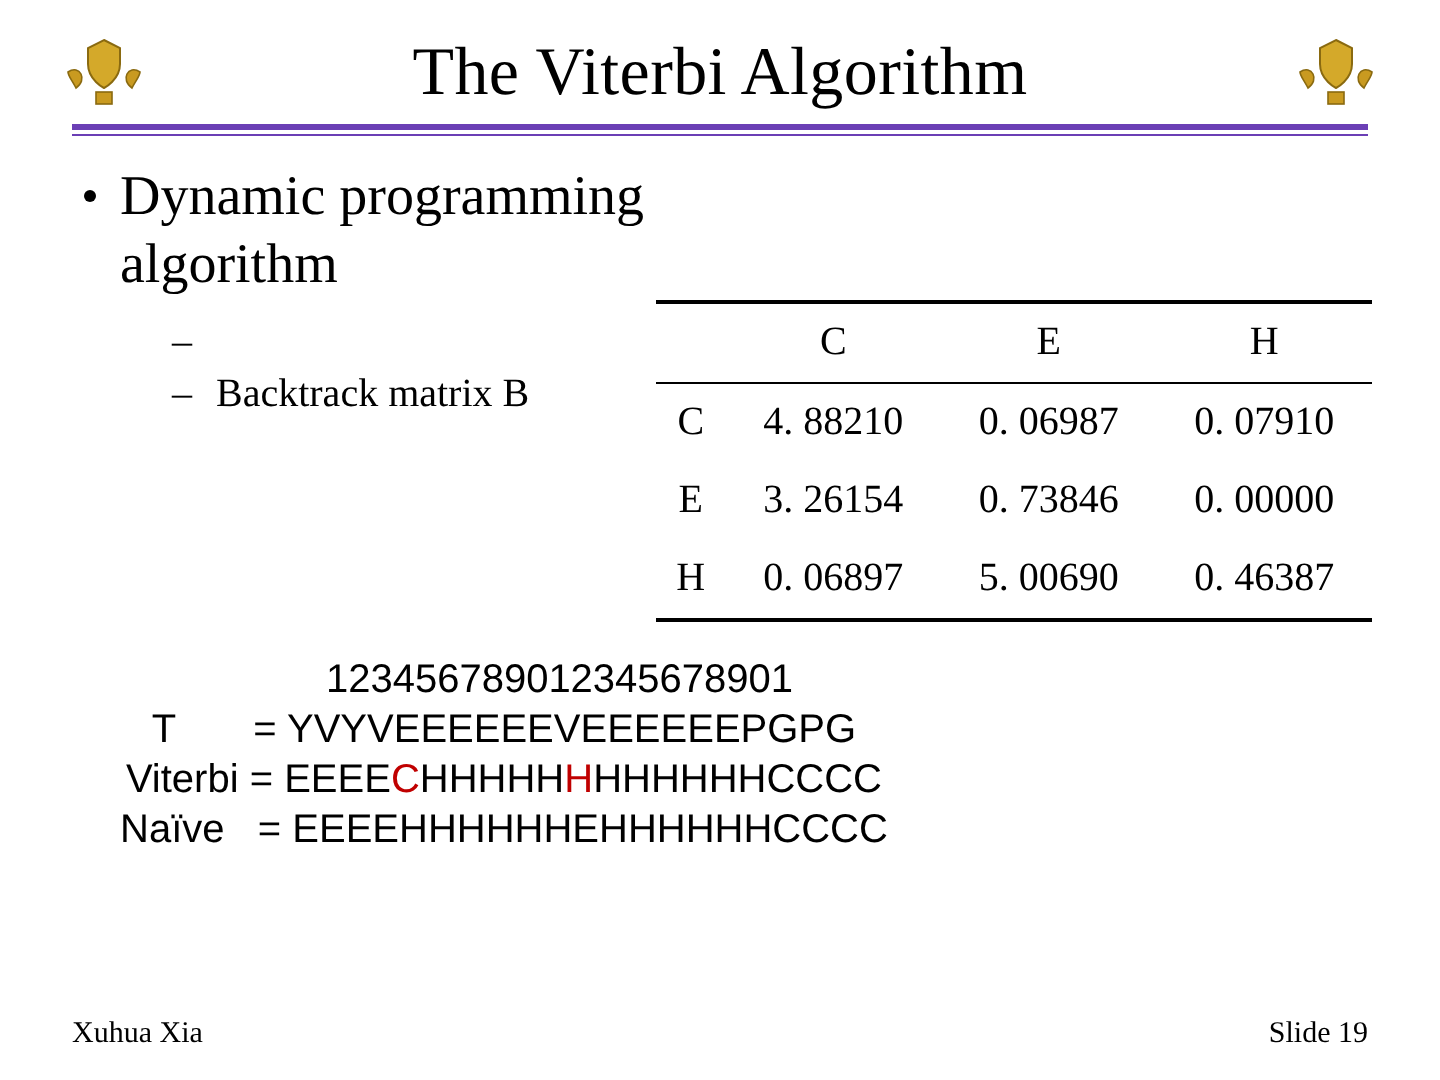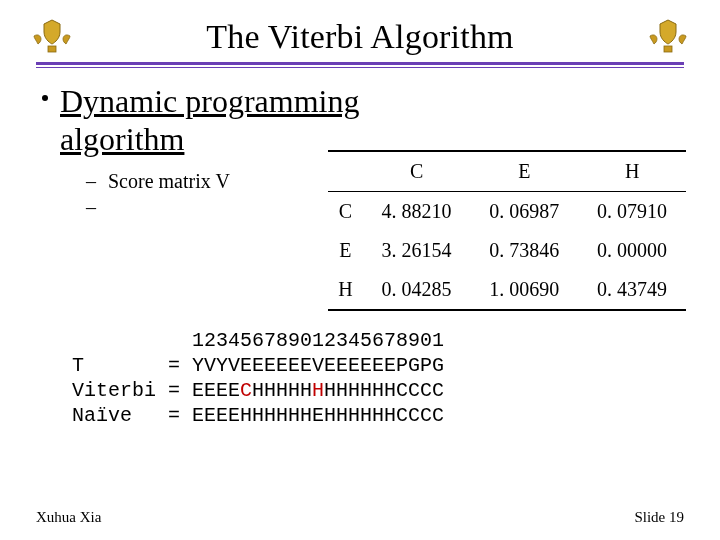--- a/index.html
+++ b/index.html
@@ -10,32 +10,32 @@
   .crest { position: absolute; top: 0; }
   .crest.left { left: -6px; }
   .crest.right { right: -6px; }
   .crest svg { width: 44px; height: 38px; }
   .hr-wrap { margin-top: 6px; }
   .hr1 { height: 3px; background: #6b3fb5; }
   .hr2 { height: 1px; background: #6b3fb5; margin-top: 2px; }
   .body { margin-top: 14px; }
   .bullet-row { display: flex; align-items: flex-start; }
   .dot { width: 6px; height: 6px; background: #000; border-radius: 50%; margin: 13px 12px 0 6px; flex: 0 0 auto; }
-  .bullet-text { font-size: 32px; line-height: 1.2; max-width: 340px; text-decoration: underline; }
+  .bullet-text { font-size: 28px; line-height: 1.2; max-width: 340px; }
   .sub-list { margin: 10px 0 0 50px; }
   .sub-item { display: flex; align-items: flex-start; margin-bottom: 2px; }
   .dash { font-size: 20px; margin: 0 12px 0 0; line-height: 1.2; }
   .sub-text { font-size: 20px; line-height: 1.2; }
   .table-wrap { position: absolute; top: 150px; right: 34px; width: 358px; }
   table { border-collapse: collapse; width: 100%; font-size: 20px; }
   th, td { text-align: center; padding: 8px 6px; font-weight: normal; }
   .tbl-top-border { border-top: 2px solid #000; }
   .tbl-head-underline th { border-bottom: 1.5px solid #000; }
   .tbl-bottom tr:last-child td { border-bottom: 2px solid #000; }
-  .mono-block { position: absolute; top: 328px; left: 72px; font-family: Liberation Mono, monospace; font-size: 20px; line-height: 1.25; white-space: pre; }
+  .mono-block { position: absolute; top: 328px; left: 60px; font-family: Liberation Sans, sans-serif; font-size: 20px; line-height: 1.25; white-space: pre; text-align: center; }
   .hl { color: #c00000; }
   .footer { position: absolute; bottom: 14px; left: 36px; right: 36px; display: flex; justify-content: space-between; font-size: 15px; }
 </style>
 </head>
 <body>
 
 <div class="slide">
   <div class="header">
     <div class="crest left">
       <svg viewBox="0 0 44 38">
@@ -61,24 +61,24 @@
   </div>
 
   <div class="body">
     <div class="bullet-row">
       <div class="dot"></div>
       <div class="bullet-text">Dynamic programming algorithm</div>
     </div>
     <div class="sub-list">
       <div class="sub-item">
         <div class="dash">–</div>
-        <div class="sub-text">Score matrix V</div>
       </div>
       <div class="sub-item">
         <div class="dash">–</div>
+        <div class="sub-text">Backtrack matrix B</div>
       </div>
     </div>
   </div>
 
   <div class="table-wrap">
     <table>
       <thead>
         <tr class="tbl-top-border tbl-head-underline">
           <th></th>
           <th>C</th>
@@ -94,23 +94,23 @@
           <td>0. 07910</td>
         </tr>
         <tr>
           <td>E</td>
           <td>3. 26154</td>
           <td>0. 73846</td>
           <td>0. 00000</td>
         </tr>
         <tr>
           <td>H</td>
-          <td>0. 04285</td>
-          <td>1. 00690</td>
-          <td>0. 43749</td>
+          <td>0. 06897</td>
+          <td>5. 00690</td>
+          <td>0. 46387</td>
         </tr>
       </tbody>
     </table>
   </div>
 
   <div class="mono-block"><span>          123456789012345678901</span>
 <span>T       = YVYVEEEEEEVEEEEEEPGPG</span>
 <span><span>Viterbi = EEEE</span><span class="hl">C</span><span>HHHHH</span><span class="hl">H</span><span>HHHHHHCCCC</span></span>
 <span>Naïve   = EEEEHHHHHHEHHHHHHCCCC</span></div>
 

